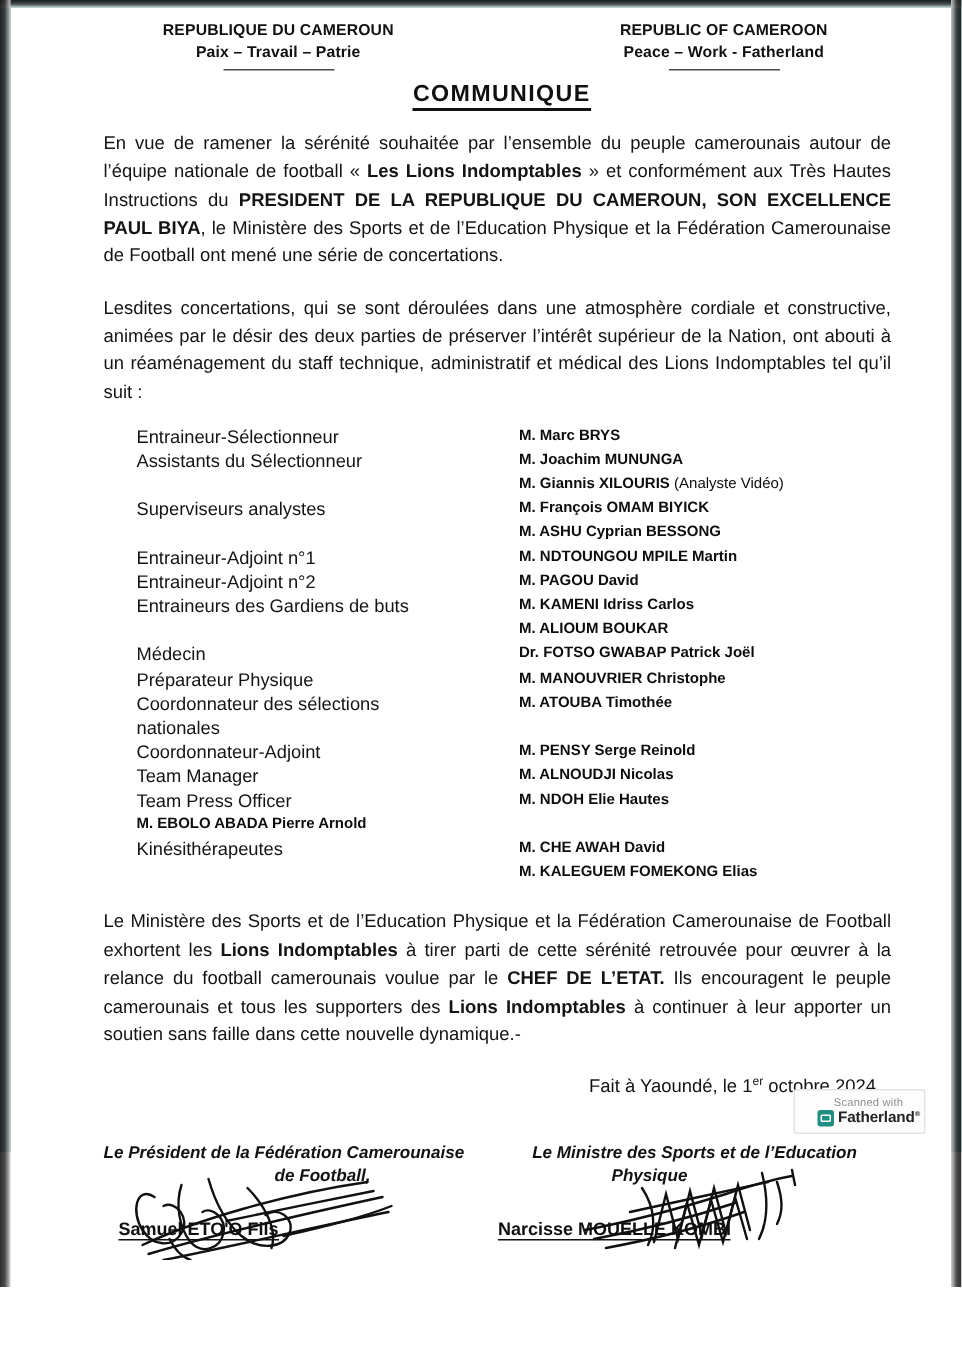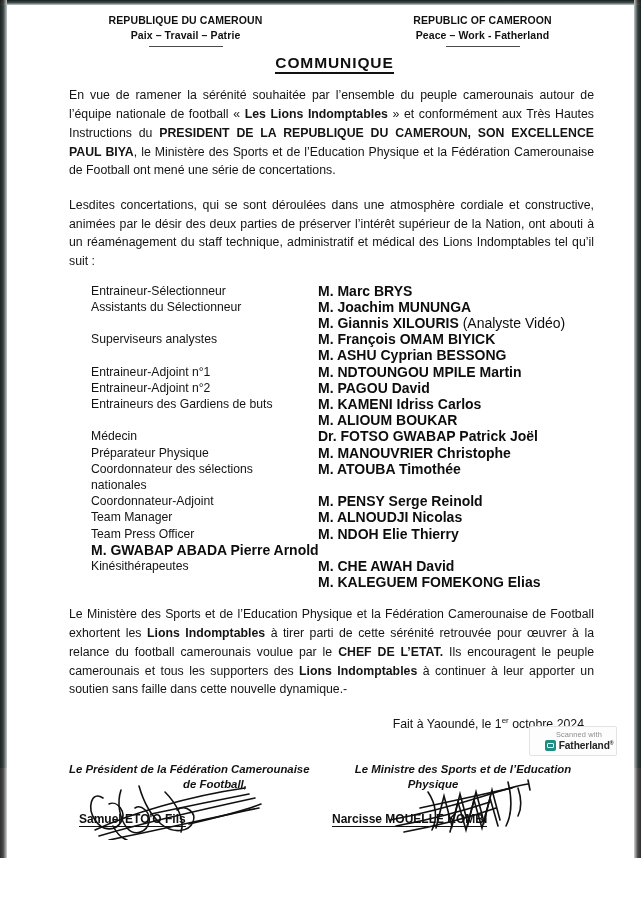--- a/index.html
+++ b/index.html
@@ -114,32 +114,33 @@
   
   .roster {
     margin-top: 12px;
     margin-left: 22px;
     position: relative;
   }
   .roster-row {
     display: flex;
     align-items: flex-start;
     min-height: 16.2px;
+    gap: 28px;
   }
   .roster-role {
     width: 227px;
     flex: 0 0 227px;
     font-size: 12.2px;
     line-height: 16.2px;
     color: #141414;
     white-space: pre-line;
   }
   .roster-name {
     flex: 1;
-    font-size: 14px;
+    font-size: 10px;
     line-height: 16.2px;
     font-weight: bold;
     color: #0d0d0d;
   }
   .roster-name .plain {
     font-weight: normal;
   }
 
   
   .date-line {
@@ -334,24 +335,24 @@
         <div class="roster-row">
           <div class="roster-role">Coordonnateur-Adjoint</div>
           <div class="roster-name"><span>M. PENSY Serge Reinold</span><span class="plain"></span></div>
         </div>
         <div class="roster-row">
           <div class="roster-role">Team Manager</div>
           <div class="roster-name"><span>M. ALNOUDJI Nicolas</span><span class="plain"></span></div>
         </div>
         <div class="roster-row">
           <div class="roster-role">Team Press Officer</div>
-          <div class="roster-name"><span>M. NDOH Elie Thierry</span><span class="plain"></span></div>
-        </div>
-        <div class="roster-row">
-          <div class="roster-name"><span>M. GWABAP ABADA Pierre Arnold</span><span class="plain"></span></div>
+          <div class="roster-name"><span>M. NDOH Elie Hautes</span><span class="plain"></span></div>
+        </div>
+        <div class="roster-row">
+          <div class="roster-name"><span>M. EBOLO ABADA Pierre Arnold</span><span class="plain"></span></div>
         </div>
         <div class="roster-row">
           <div class="roster-role">Kinésithérapeutes</div>
           <div class="roster-name"><span>M. CHE AWAH David</span><span class="plain"></span></div>
         </div>
         <div class="roster-row">
           <div class="roster-role"></div>
           <div class="roster-name"><span>M. KALEGUEM FOMEKONG Elias</span><span class="plain"></span></div>
         </div>
 

